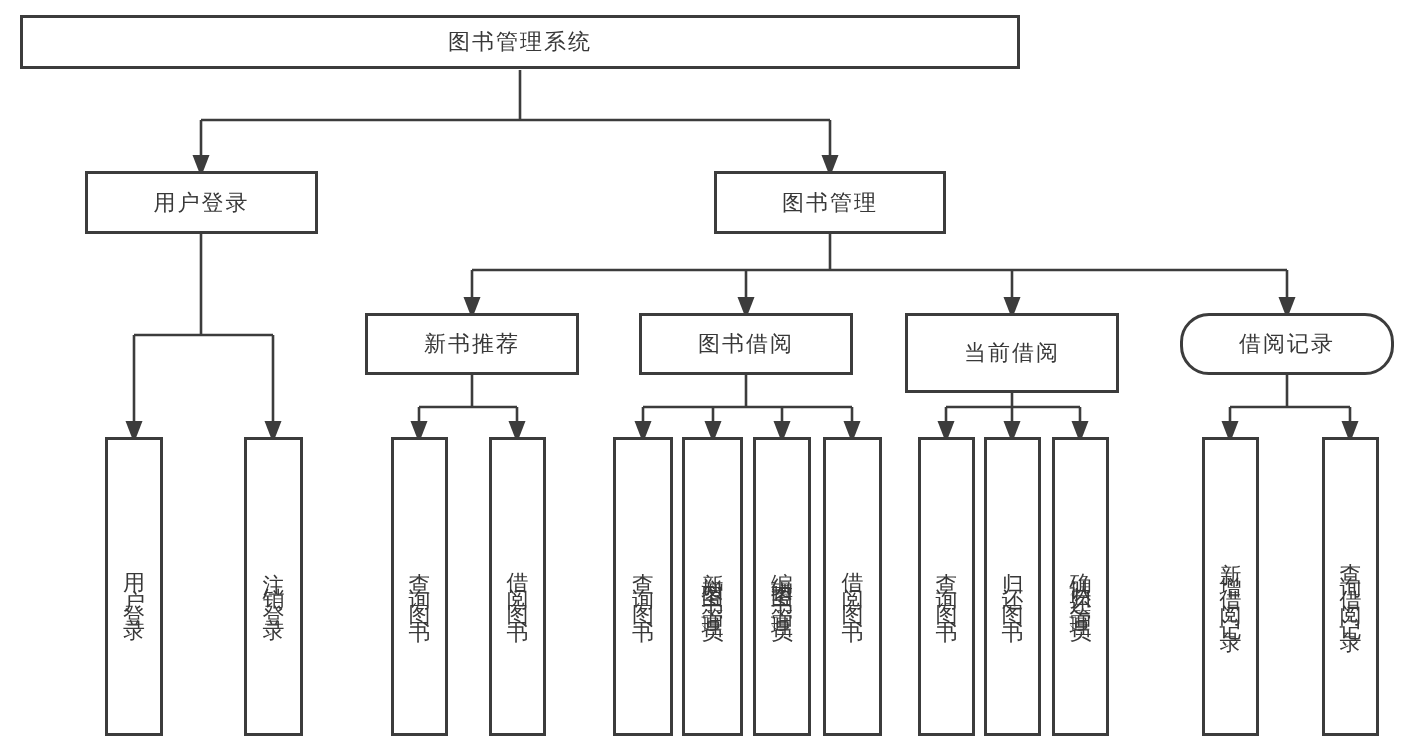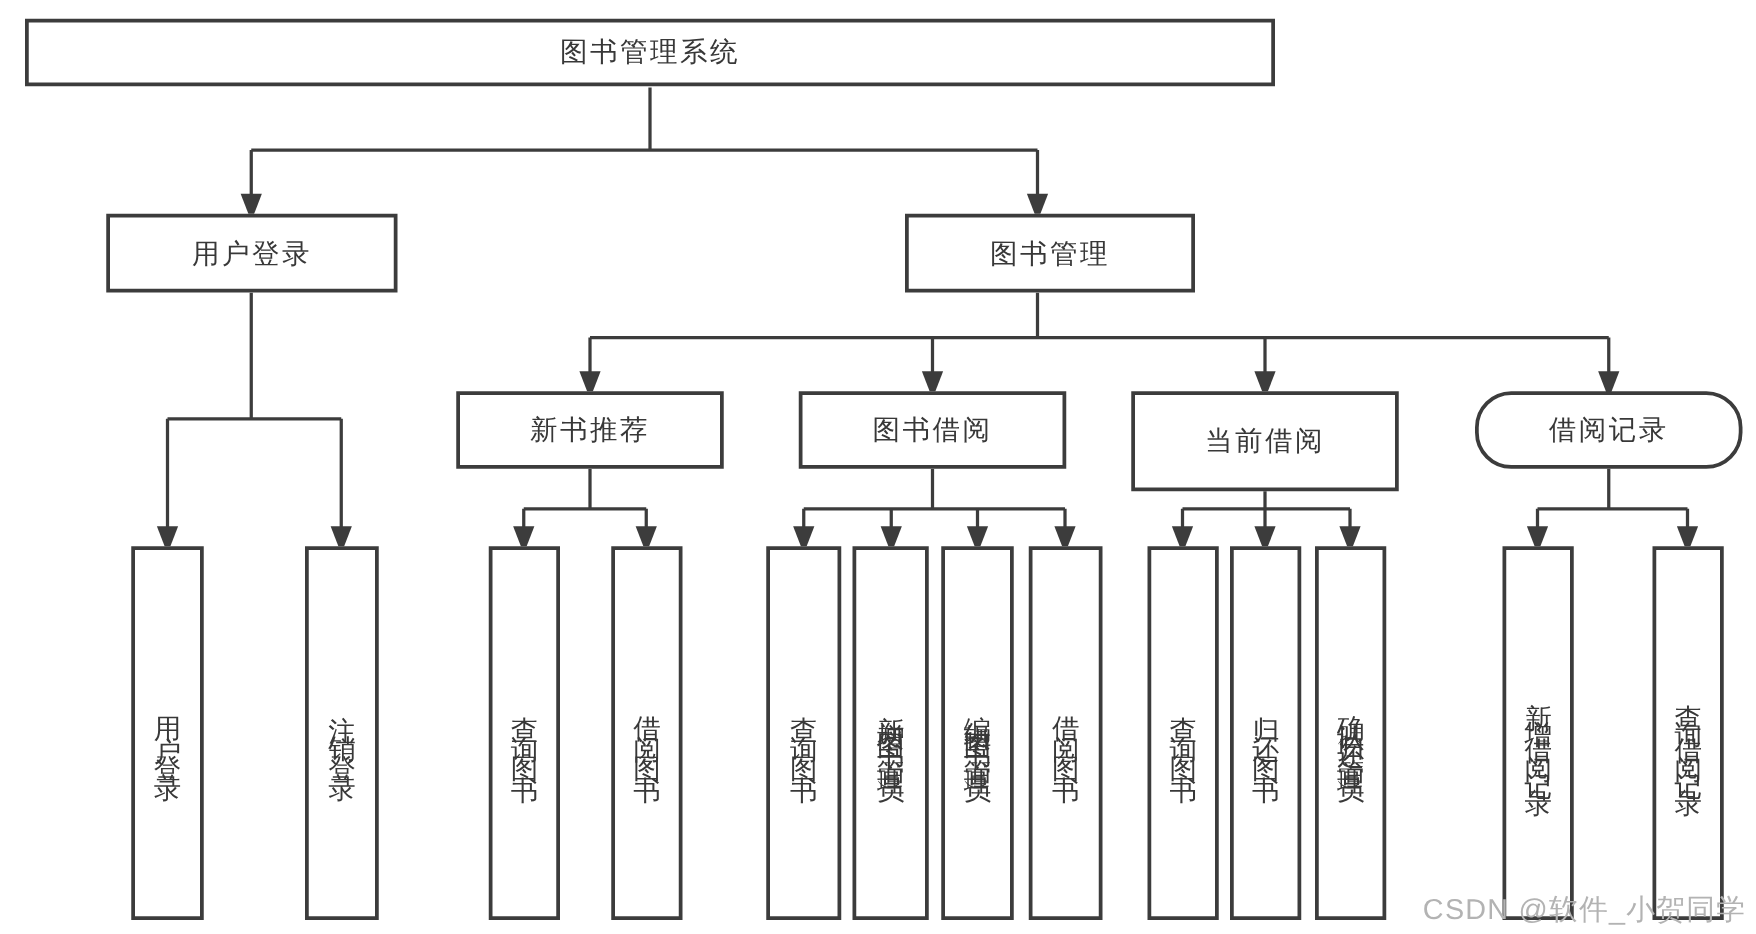--- a/index.html
+++ b/index.html
@@ -177,21 +177,21 @@
     </g>
   </svg>
 
   <div class="box" style="left:20px; top:15px; width:1000px; height:54px;">
     <span class="hlabel">图书管理系统</span>
   </div>
 
   <div class="box" style="left:85px; top:171px; width:233px; height:63px;">
     <span class="hlabel">用户登录</span>
   </div>
-  <div class="box" style="left:714px; top:171px; width:232px; height:63px;margin-left:10px;">
+  <div class="box" style="left:714px; top:171px; width:232px; height:63px;">
     <span class="hlabel">图书管理</span>
   </div>
 
   <div class="box" style="left:639px; top:313px; width:214px; height:62px;">
     <span class="hlabel">图书借阅</span>
   </div>
   <div class="box" style="left:365px; top:313px; width:214px; height:62px;">
     <span class="hlabel">新书推荐</span>
   </div>
   <div class="box" style="left:905px; top:313px; width:214px; height:80px;">
@@ -238,15 +238,14 @@
     <span class="vlabel ls-9">确认归还（管理员）</span>
   </div>
 
   <div class="box leaf" style="left:1202px; top:437px; width:57px; height:299px;">
     <span class="vlabel ls-6">新增借阅记录</span>
   </div>
   <div class="box leaf" style="left:1322px; top:437px; width:57px; height:299px;">
     <span class="vlabel ls-6">查询借阅记录</span>
   </div>
 
-  <div id="watermark">CSDN @软件_小贺同学</div>
 
 </div>
 
 </body></html>

